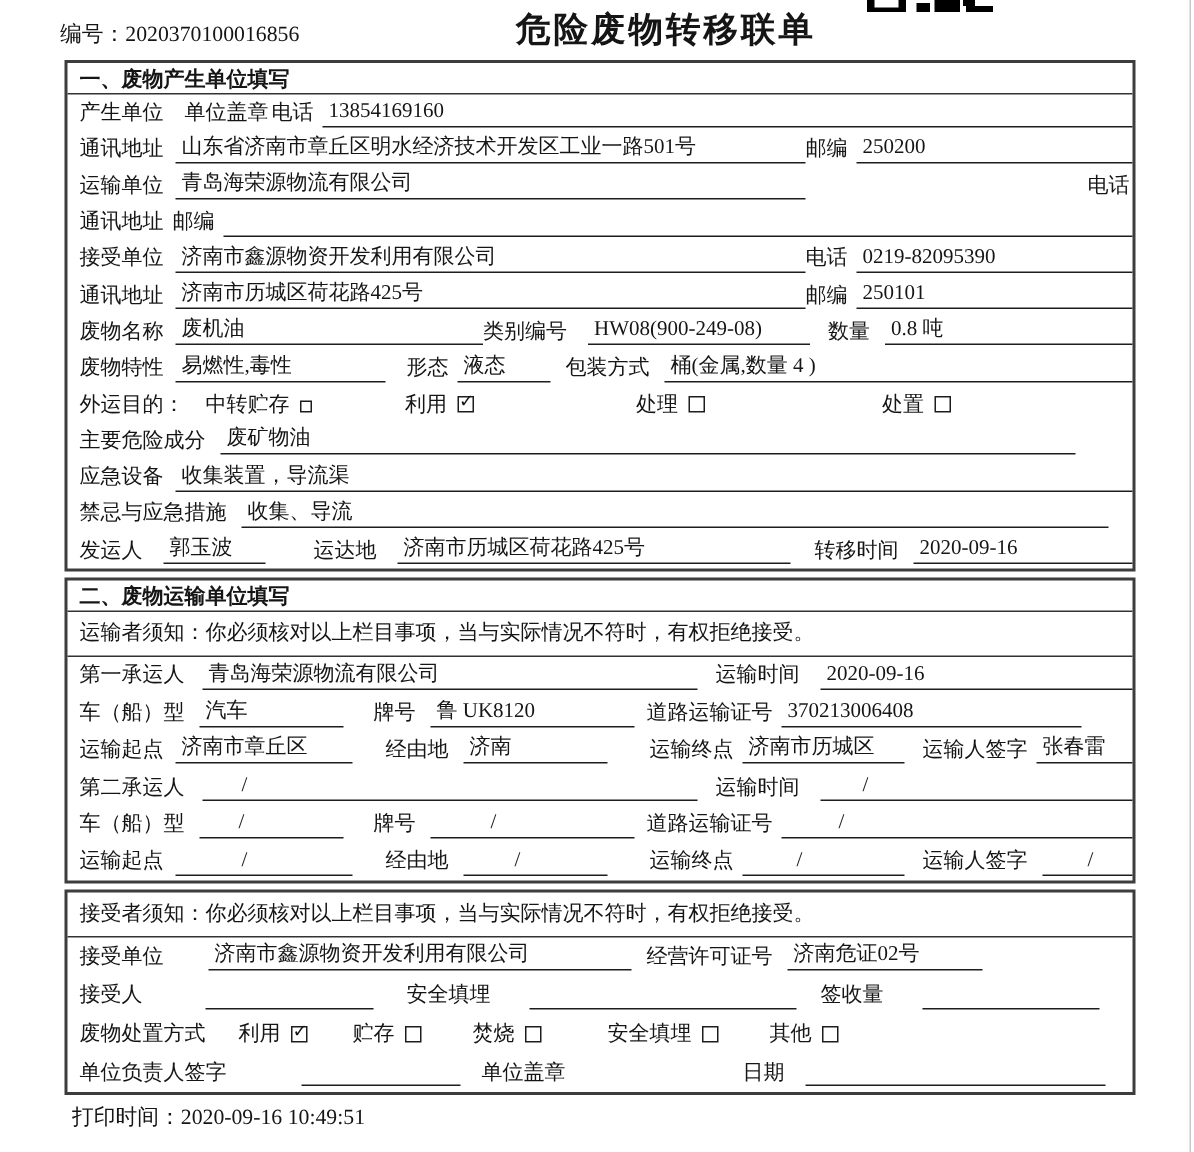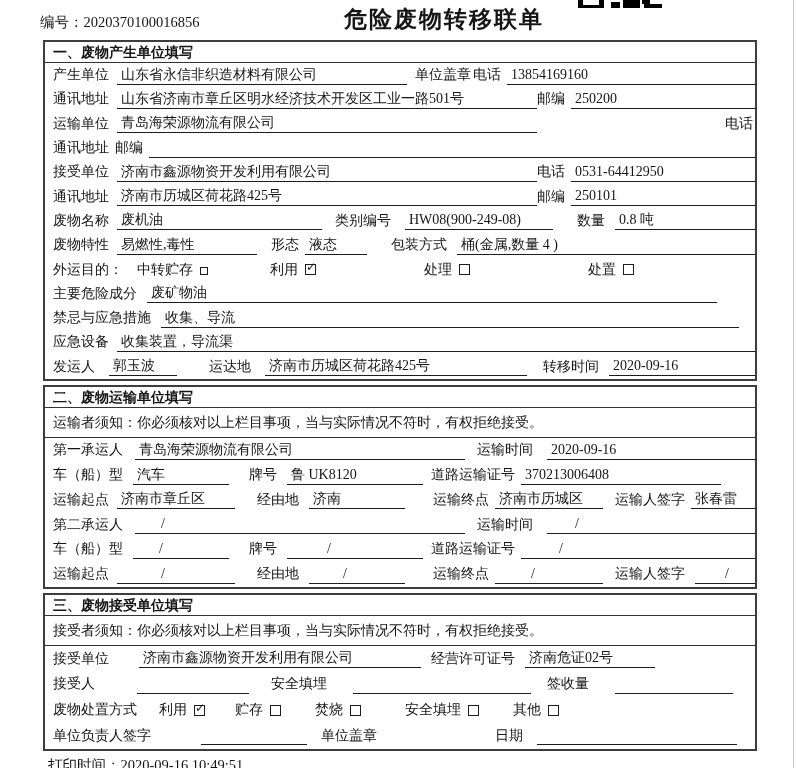--- a/index.html
+++ b/index.html
@@ -71,21 +71,20 @@
     <rect x="66" y="4" width="18" height="4" fill="#000"></rect>
   </svg>
 
   <div class="form">
 
     <div class="sec s1">
       <div class="sec-title">一、废物产生单位填写</div>
 
       <div class="row">
         <span class="lbl" style="width:62px">产生单位</span>
-        <span class="val" style="width:290px;margin-left:2px">山东省永信非织造材料有限公司</span>
         <span class="lbl" style="margin-left:8px;width:58px">单位盖章</span>
         <span class="lbl" style="margin-left:auto;width:30px">电话</span>
         <span class="val grow" style="margin-left:4px">13854169160</span>
       </div>
 
       <div class="row">
         <span class="lbl" style="width:62px">通讯地址</span>
         <span class="val" style="width:420px;margin-left:2px">山东省济南市章丘区明水经济技术开发区工业一路501号</span>
         <span class="lbl" style="margin-left:auto;width:30px">邮编</span>
         <span class="val grow" style="margin-left:4px">250200</span>
@@ -100,45 +99,45 @@
       <div class="row">
         <span class="lbl" style="width:62px">通讯地址</span>
         <span class="lbl" style="margin-left:auto;width:30px">邮编</span>
         <span class="val grow" style="margin-left:4px"></span>
       </div>
 
       <div class="row">
         <span class="lbl" style="width:62px">接受单位</span>
         <span class="val" style="width:420px;margin-left:2px">济南市鑫源物资开发利用有限公司</span>
         <span class="lbl" style="margin-left:auto;width:30px">电话</span>
-        <span class="val grow" style="margin-left:4px">0531-64412950</span>
+        <span class="val grow" style="margin-left:4px">0219-82095390</span>
       </div>
 
       <div class="row">
         <span class="lbl" style="width:62px">通讯地址</span>
         <span class="val" style="width:420px;margin-left:2px">济南市历城区荷花路425号</span>
         <span class="lbl" style="margin-left:auto;width:30px">邮编</span>
         <span class="val grow" style="margin-left:4px">250101</span>
       </div>
 
       <div class="row">
         <span class="lbl" style="width:62px">废物名称</span>
         <span class="val" style="width:205px;margin-left:2px">废机油</span>
-        <span class="lbl" style="margin-left:13px;width:62px">类别编号</span>
+        <span class="lbl" style="margin-left:0;width:62px">类别编号</span>
         <span class="val" style="width:148px;margin-left:8px">HW08(900-249-08)</span>
-        <span class="lbl" style="margin-left:24px;width:34px">数量</span>
+        <span class="lbl" style="margin-left:12px;width:34px">数量</span>
         <span class="val grow" style="margin-left:4px">0.8 吨</span>
       </div>
 
       <div class="row">
         <span class="lbl" style="width:62px">废物特性</span>
         <span class="val" style="width:140px;margin-left:2px">易燃性,毒性</span>
         <span class="lbl" style="margin-left:14px;width:34px">形态</span>
         <span class="val" style="width:62px;margin-left:0px">液态</span>
-        <span class="lbl" style="margin-left:24px;width:62px">包装方式</span>
+        <span class="lbl" style="margin-left:10px;width:62px">包装方式</span>
         <span class="val grow" style="margin-left:4px">桶(金属,数量 4 )</span>
       </div>
 
       <div class="row">
         <span class="lbl" style="width:78px">外运目的：</span>
         <span class="opt" style="margin-left:6px">
           <span>中转贮存</span>
           <span class="cb small"></span>
         </span>
         <span class="opt" style="margin-left:62px">
@@ -154,27 +153,27 @@
           <span class="cb"></span>
         </span>
       </div>
 
       <div class="row">
         <span class="lbl" style="width:90px">主要危险成分</span>
         <span class="val" style="width:570px;margin-left:4px">废矿物油</span>
       </div>
 
       <div class="row">
+        <span class="lbl" style="width:62px">应急设备</span>
+        <span class="val grow" style="margin-left:2px">收集装置，导流渠</span>
+      </div>
+
+      <div class="row">
         <span class="lbl" style="width:104px">禁忌与应急措施</span>
         <span class="val" style="width:578px;margin-left:4px">收集、导流</span>
-      </div>
-
-      <div class="row">
-        <span class="lbl" style="width:62px">应急设备</span>
-        <span class="val grow" style="margin-left:2px">收集装置，导流渠</span>
       </div>
 
       <div class="row">
         <span class="lbl" style="width:48px">发运人</span>
         <span class="val" style="width:68px;margin-left:8px">郭玉波</span>
         <span class="lbl" style="margin-left:32px;width:48px">运达地</span>
         <span class="val" style="width:262px;margin-left:8px">济南市历城区荷花路425号</span>
         <span class="lbl" style="margin-left:16px;width:62px">转移时间</span>
         <span class="val grow" style="margin-left:4px">2020-09-16</span>
       </div>
@@ -233,21 +232,20 @@
         <span class="lbl" style="margin-left:22px;width:48px">经由地</span>
         <span class="val" style="width:96px;margin-left:4px;padding-left:34px">/</span>
         <span class="lbl" style="margin-left:28px;width:62px">运输终点</span>
         <span class="val" style="width:108px;margin-left:0px;padding-left:36px">/</span>
         <span class="lbl" style="margin-left:12px;width:76px">运输人签字</span>
         <span class="val grow" style="margin-left:4px;padding-left:30px">/</span>
       </div>
     </div>
 
     <div class="sec s3">
-      <div class="sec-title">三、废物接受单位填写</div>
       <div class="notice">接受者须知：你必须核对以上栏目事项，当与实际情况不符时，有权拒绝接受。</div>
 
       <div class="row">
         <span class="lbl" style="width:62px">接受单位</span>
         <span class="val" style="width:282px;margin-left:24px">济南市鑫源物资开发利用有限公司</span>
         <span class="lbl" style="margin-left:10px;width:86px">经营许可证号</span>
         <span class="val" style="width:130px;margin-left:8px">济南危证02号</span>
       </div>
 
       <div class="row">

